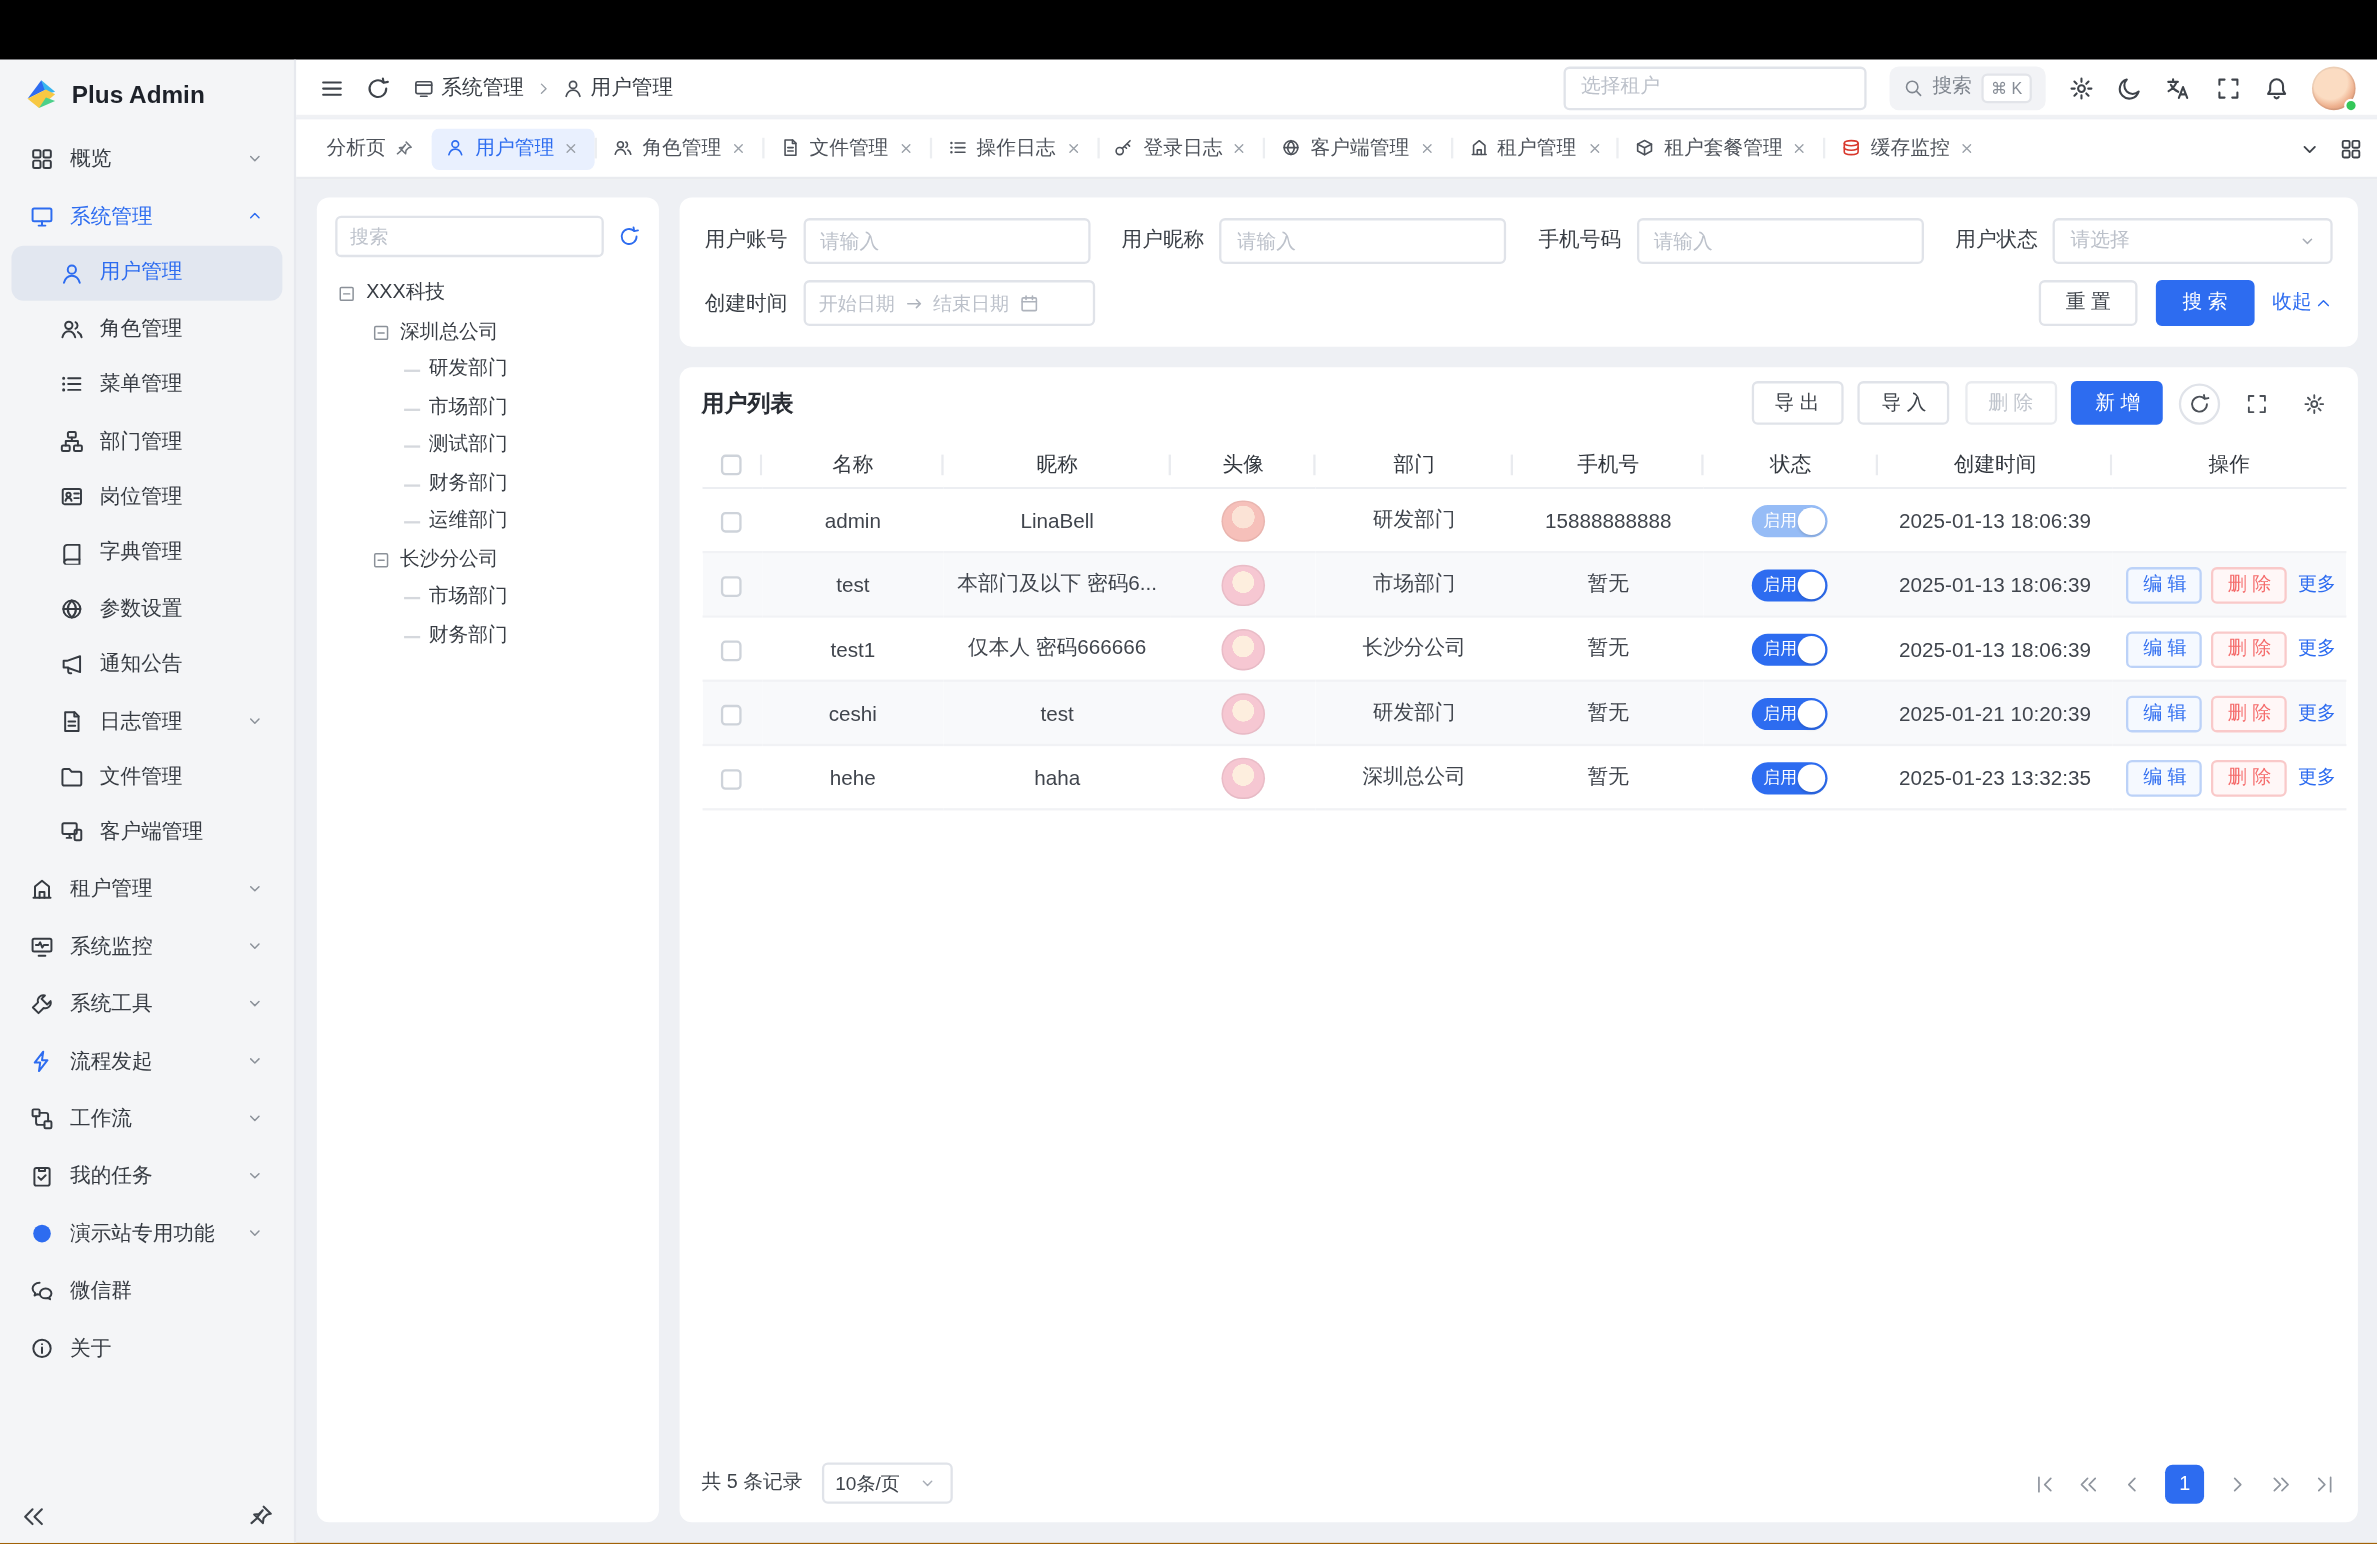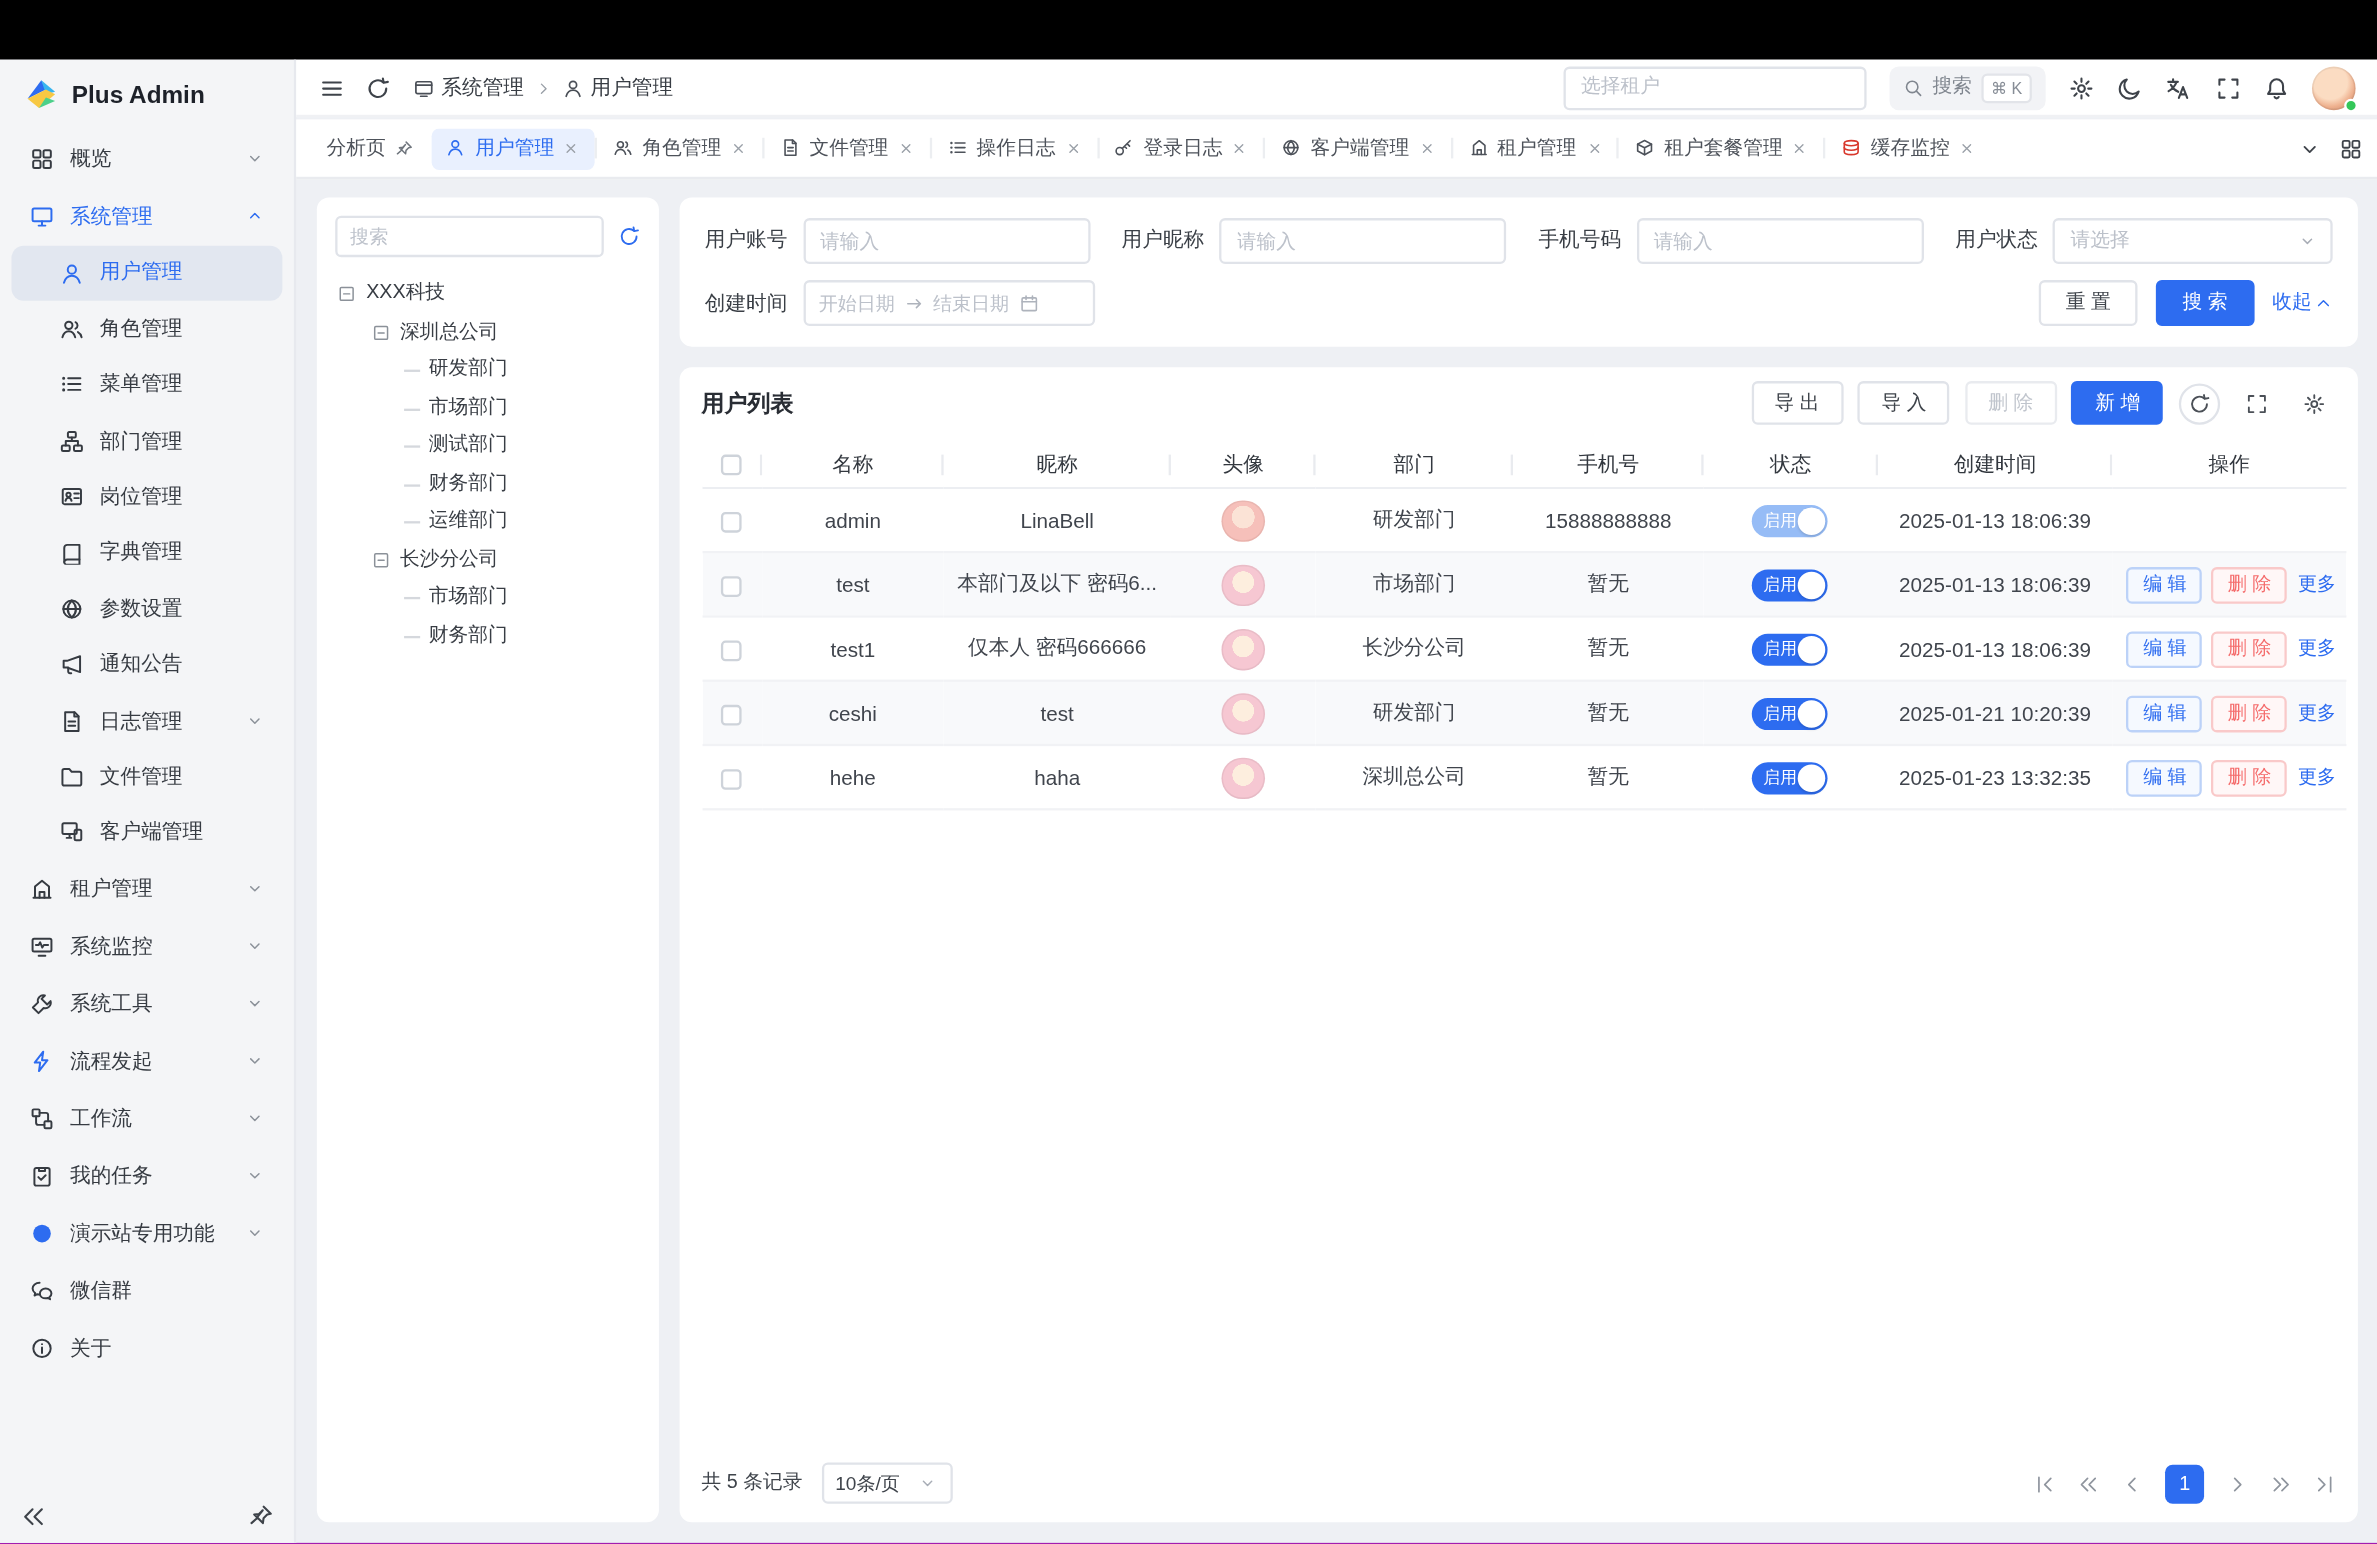--- a/index.html
+++ b/index.html
@@ -1,18 +1,18 @@
 <!DOCTYPE html>
 <html style="font-size:10.6px"><head>
 <meta charset="utf-8">
 <style>
   *{box-sizing:border-box;margin:0;padding:0}
   html,body{margin:0;background:#000}
   body{font-family:"Liberation Sans","DejaVu Sans",sans-serif}
-  #stage{width:2377px;height:1544px;background:#a21caf;position:relative;overflow:hidden}
+  #stage{width:2377px;height:1544px;background:#a16207;position:relative;overflow:hidden}
   #app{position:absolute;left:0;top:0;width:1036px;height:672px;transform:scale(2.29592);transform-origin:0 0;background:#eef0f4;color:#333639;font-size:8.6px}
 
   .topstrip{position:absolute;left:0;top:0;right:0;height:26.4px;background:#000}
 
   
   .sidebar{position:absolute;left:0;top:26.4px;width:129px;bottom:0;background:#f4f5f7;border-right:0.7px solid #e7e9ee;display:flex;flex-direction:column}
   .logo-row{height:29px;display:flex;align-items:center;gap:5.3px;padding:0 10px;flex:none}
   .logo-svg{width:16px;height:16px;flex:none}
   .logo-text{font-size:10.6px;font-weight:700;color:#1d2129;white-space:nowrap}
   .menu{flex:1;overflow:hidden;padding:1.3px 0}

